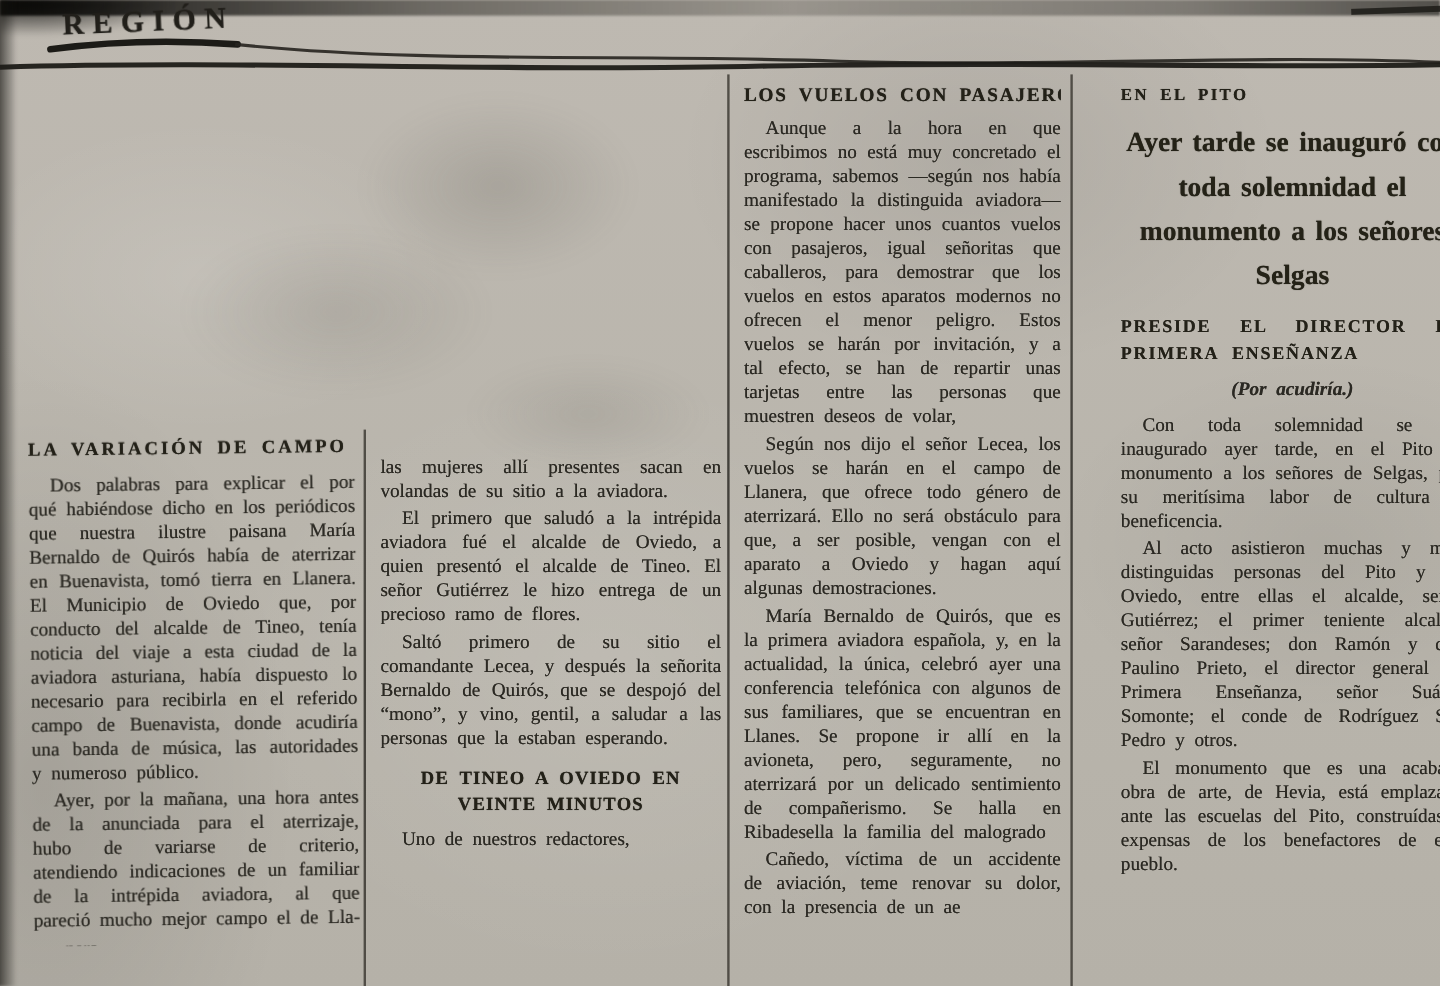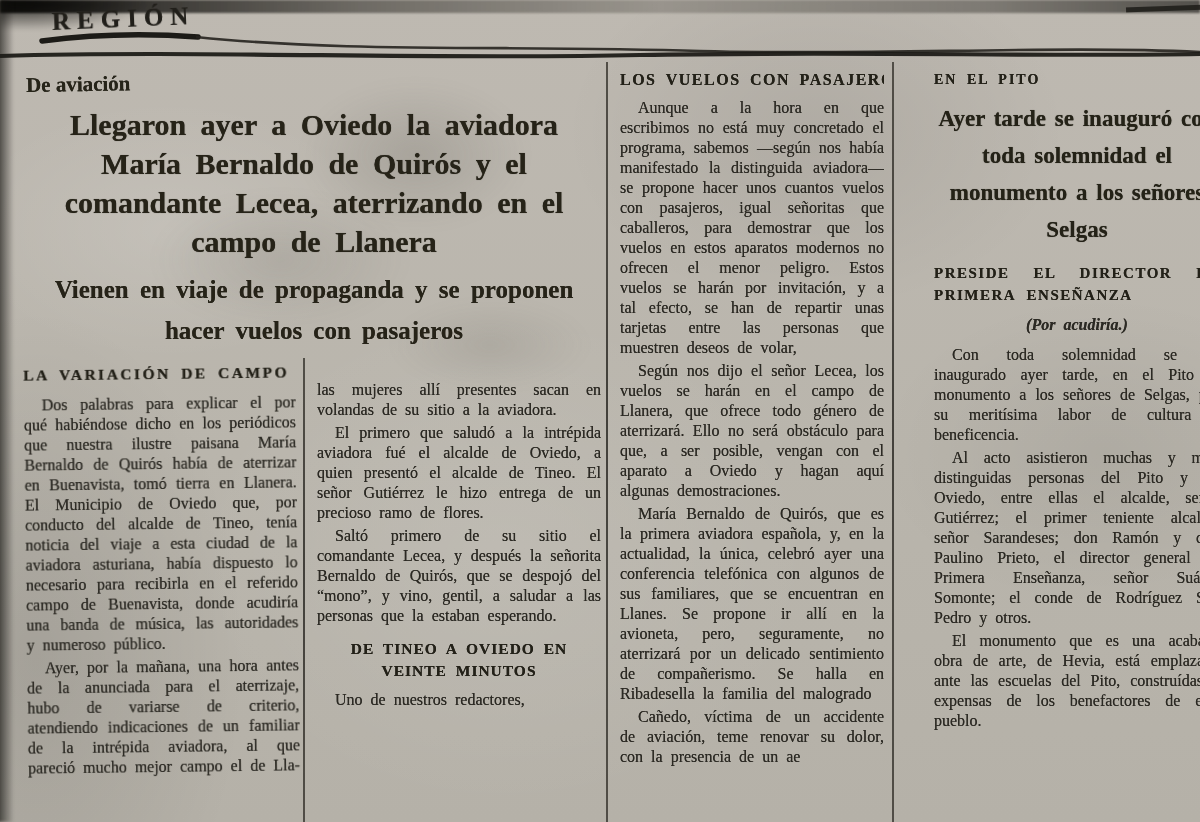--- a/index.html
+++ b/index.html
@@ -103,25 +103,20 @@
   <svg class="rule-svg" width="1200" height="40" aria-hidden="true">
     <path d="M42,15 C95,8 145,7 198,11" stroke="#1c1b17" stroke-width="5.5" fill="none" stroke-linecap="round"></path>
     <path d="M196,11 C350,27 520,19 700,25 C880,30 1050,19 1200,26" stroke="#26241f" stroke-width="2.6" fill="none" opacity=".9"></path>
     <path d="M0,30 C200,24 420,34 640,29 C860,25 1040,31 1200,28" stroke="#1d1c18" stroke-width="4.2" fill="none" opacity=".95"></path>
   </svg>
 
   <div class="vdiv vdiv-a"></div>
   <div class="vdiv vdiv-b"></div>
   <div class="vdiv vdiv-c"></div>
 
-  <div class="main-article scan-text">
-    <div class="kicker">De aviación</div>
-    <div class="headline">Llegaron ayer a Oviedo la aviadora María Bernaldo de Quirós y el comandante Lecea, aterrizando en el campo de Llanera</div>
-    <div class="subhead">Vienen en viaje de propaganda y se proponen hacer vuelos con pasajeros</div>
-  </div>
 
   <div class="col col1 body-text scan-text">
     <div class="sechead">LA VARIACIÓN DE CAMPO</div>
     <div class="para">Dos palabras para explicar el por qué habiéndose dicho en los periódicos que nuestra ilustre paisana María Bernaldo de Quirós había de aterrizar en Buenavista, tomó tierra en Llanera. El Municipio de Oviedo que, por conducto del alcalde de Tineo, tenía noticia del viaje a esta ciudad de la aviadora asturiana, había dispuesto lo necesario para recibirla en el referido campo de Buenavista, donde acudiría una banda de música, las autoridades y numeroso público.</div>
     <div class="para">Ayer, por la mañana, una hora antes de la anunciada para el aterrizaje, hubo de variarse de criterio, atendiendo indicaciones de un familiar de la intrépida aviadora, al que pareció mucho mejor campo el de Lla-</div>
     <div class="clipped-line">nera</div>
   </div>
 
   <div class="col col2 body-text scan-text">
     <div class="para noindent">las mujeres allí presentes sacan en volandas de su sitio a la aviadora.</div>

